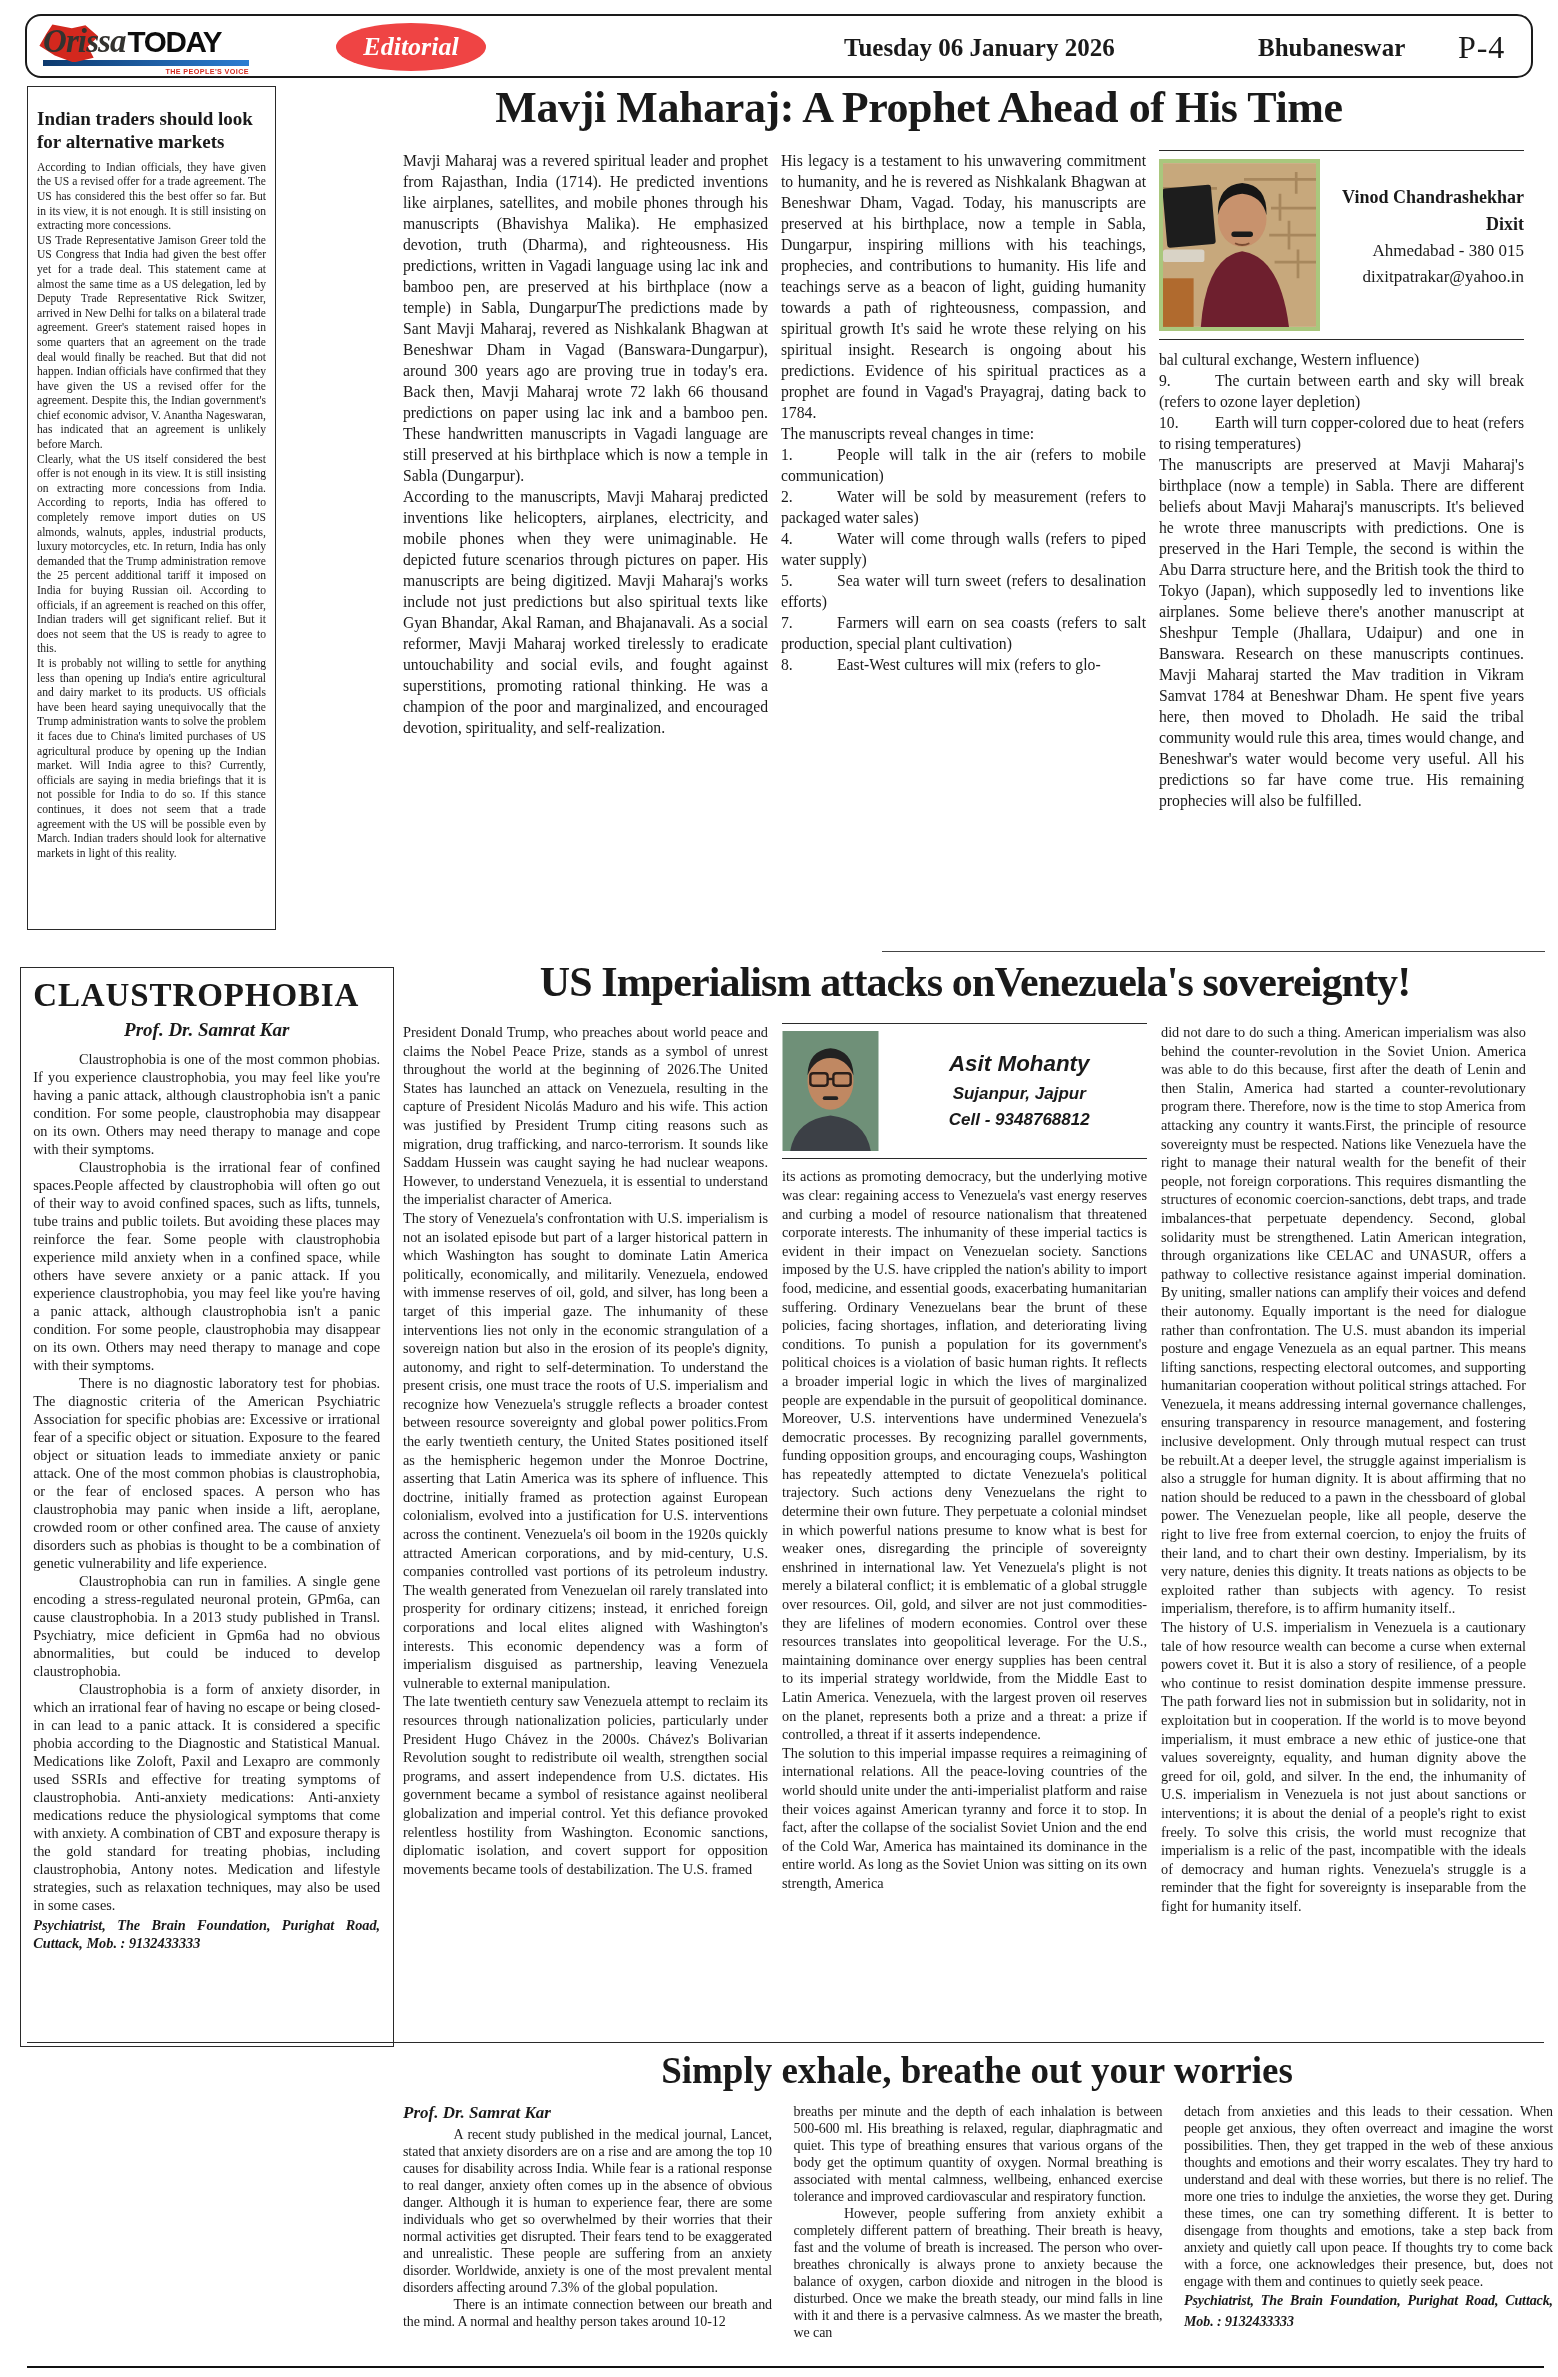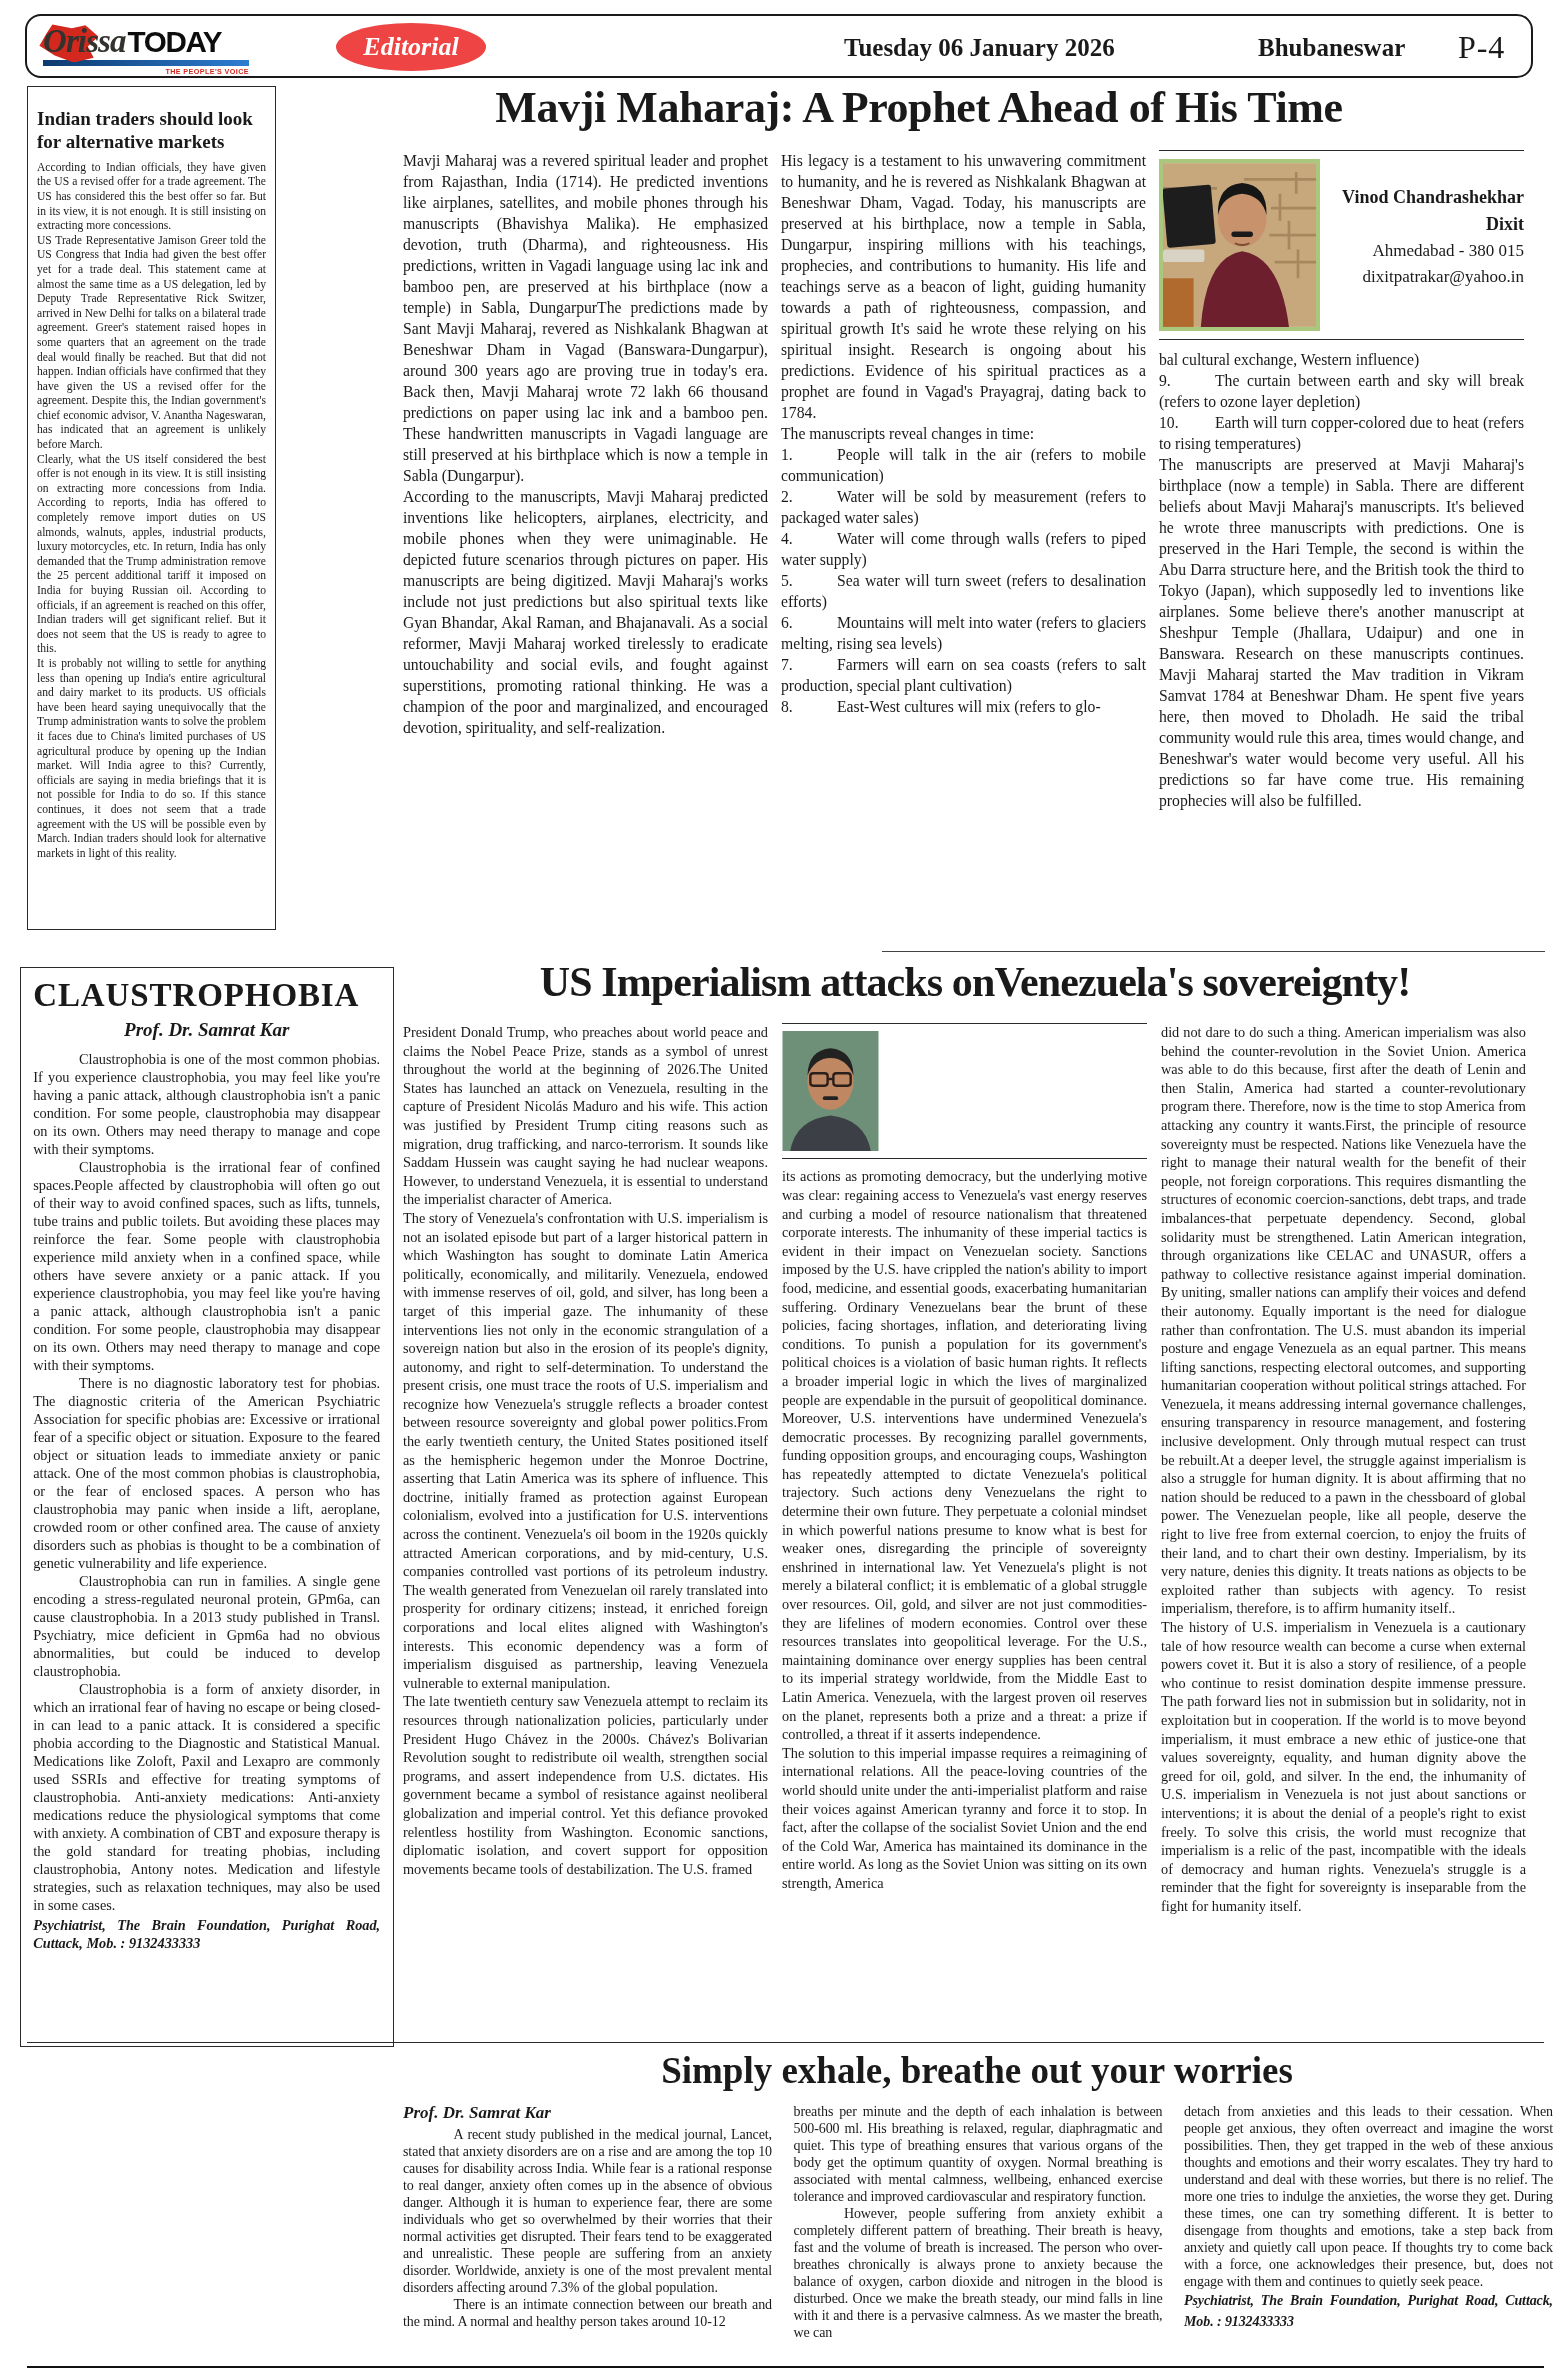--- a/index.html
+++ b/index.html
@@ -120,21 +120,20 @@
     <p>Mavji Maharaj was a revered spiritual leader and prophet from Rajasthan, India (1714). He predicted inventions like airplanes, satellites, and mobile phones through his manuscripts (Bhavishya Malika). He emphasized devotion, truth (Dharma), and righteousness. His predictions, written in Vagadi language using lac ink and bamboo pen, are preserved at his birthplace (now a temple) in Sabla, DungarpurThe predictions made by Sant Mavji Maharaj, revered as Nishkalank Bhagwan at Beneshwar Dham in Vagad (Banswara-Dungarpur), around 300 years ago are proving true in today's era. Back then, Mavji Maharaj wrote 72 lakh 66 thousand predictions on paper using lac ink and a bamboo pen. These handwritten manuscripts in Vagadi language are still preserved at his birthplace which is now a temple in Sabla (Dungarpur).</p>
     <p>According to the manuscripts, Mavji Maharaj predicted inventions like helicopters, airplanes, electricity, and mobile phones when they were unimaginable. He depicted future scenarios through pictures on paper. His manuscripts are being digitized. Mavji Maharaj's works include not just predictions but also spiritual texts like Gyan Bhandar, Akal Raman, and Bhajanavali.  As a social reformer, Mavji Maharaj worked tirelessly to eradicate untouchability and social evils, and fought against superstitions, promoting rational thinking. He was a champion of the poor and marginalized, and encouraged devotion, spirituality, and self-realization.</p>
   </div>
   <div class="col">
     <p>His legacy is a testament to his unwavering commitment to humanity, and he is revered as Nishkalank Bhagwan at Beneshwar Dham, Vagad. Today, his manuscripts are preserved at his birthplace, now a temple in Sabla, Dungarpur, inspiring millions with his teachings, prophecies, and contributions to humanity. His life and teachings serve as a beacon of light, guiding humanity towards a path of righteousness, compassion, and spiritual growth It's said he wrote these relying on his spiritual insight. Research is ongoing about his predictions. Evidence of his spiritual practices as a prophet are found in Vagad's Prayagraj, dating back to 1784.</p>
     <p>The manuscripts reveal changes in time:</p>
     <p><span class="li-num">1.</span><span>People will talk in the air (refers to mobile communication)</span></p>
     <p><span class="li-num">2.</span><span>Water will be sold by measurement (refers to packaged water sales)</span></p>
     <p><span class="li-num">4.</span><span>Water will come through walls (refers to piped water supply)</span></p>
     <p><span class="li-num">5.</span><span>Sea water will turn sweet (refers to desalination efforts)</span></p>
-    <p><span class="li-num">6.</span><span>Mountains will melt into water (refers to glaciers melting, rising sea levels)</span></p>
     <p><span class="li-num">7.</span><span>Farmers will earn on sea coasts (refers to salt production, special plant cultivation)</span></p>
     <p><span class="li-num">8.</span><span>East-West cultures will mix (refers to glo-</span></p>
   </div>
   <div class="col">
     <div class="authorbox-dixit">
       <div class="dixit-photo">
         <svg viewBox="0 0 170 182">
           <rect width="170" height="182" fill="#c7a87c"></rect>
           <g stroke="#9a7a50" stroke-width="3" fill="none" opacity="0.7">
             <path d="M0 28 H60 M90 18 H170 M120 50 H170 M130 34 V64 M148 10 V34"></path>
@@ -180,20 +179,25 @@
           <path d="M26 46 Q27 20 50 18 Q73 20 74 46 Q66 28 50 28 Q34 28 26 46 Z" fill="#222222"></path>
           <g stroke="#2a1f1a" stroke-width="2.5" fill="none">
             <rect x="29" y="44" width="18" height="13" rx="3"></rect>
             <rect x="53" y="44" width="18" height="13" rx="3"></rect>
             <line x1="47" y1="50" x2="53" y2="50"></line>
           </g>
           <rect x="42" y="68" width="16" height="4" rx="2" fill="#222222"></rect>
           <path d="M8 125 Q14 92 50 88 Q86 92 92 125 Z" fill="#3c4046"></path>
         </svg>
       </div>
+      <div class="mohanty-caption">
+        <div class="nm">Asit Mohanty</div>
+        <div class="ln">Sujanpur, Jajpur</div>
+        <div class="ln">Cell - 9348768812</div>
+      </div>
     </div>
     <p>its actions as promoting democracy, but the underlying motive was clear: regaining access to Venezuela's vast energy reserves and curbing a model of resource nationalism that threatened corporate interests. The inhumanity of these imperial tactics is evident in their impact on Venezuelan society. Sanctions imposed by the U.S. have crippled the nation's ability to import food, medicine, and essential goods, exacerbating humanitarian suffering. Ordinary Venezuelans bear the brunt of these policies, facing shortages, inflation, and deteriorating living conditions. To punish a population for its government's political choices is a violation of basic human rights. It reflects a broader imperial logic in which the lives of marginalized people are expendable in the pursuit of geopolitical dominance. Moreover, U.S. interventions have undermined Venezuela's democratic processes. By recognizing parallel governments, funding opposition groups, and encouraging coups, Washington has repeatedly attempted to dictate Venezuela's political trajectory. Such actions deny Venezuelans the right to determine their own future. They perpetuate a colonial mindset in which powerful nations presume to know what is best for weaker ones, disregarding the principle of sovereignty enshrined in international law. Yet Venezuela's plight is not merely a bilateral conflict; it is emblematic of a global struggle over resources. Oil, gold, and silver are not just commodities-they are lifelines of modern economies. Control over these resources translates into geopolitical leverage. For the U.S., maintaining dominance over energy supplies has been central to its imperial strategy worldwide, from the Middle East to Latin America. Venezuela, with the largest proven oil reserves on the planet, represents both a prize and a threat: a prize if controlled, a threat if it asserts independence.</p>
     <p>The solution to this imperial impasse requires a reimagining of international relations. All the peace-loving countries of the world should unite under the anti-imperialist platform and raise their voices against American tyranny and force it to stop. In fact, after the collapse of the socialist Soviet Union and the end of the Cold War, America has maintained its dominance in the entire world. As long as the Soviet Union was sitting on its own strength, America</p>
   </div>
   <div class="col">
     <p>did not dare to do such a thing. American imperialism was also behind the counter-revolution in the Soviet Union. America was able to do this because, first after the death of Lenin and then Stalin, America had started a counter-revolutionary program there. Therefore, now is the time to stop America from attacking any country it wants.First, the principle of resource sovereignty must be respected. Nations like Venezuela have the right to manage their natural wealth for the benefit of their people, not foreign corporations. This requires dismantling the structures of economic coercion-sanctions, debt traps, and trade imbalances-that perpetuate dependency. Second, global solidarity must be strengthened. Latin American integration, through organizations like CELAC and UNASUR, offers a pathway to collective resistance against imperial domination. By uniting, smaller nations can amplify their voices and defend their autonomy. Equally important is the need for dialogue rather than confrontation. The U.S. must abandon its imperial posture and engage Venezuela as an equal partner. This means lifting sanctions, respecting electoral outcomes, and supporting humanitarian cooperation without political strings attached. For Venezuela, it means addressing internal governance challenges, ensuring transparency in resource management, and fostering inclusive development. Only through mutual respect can trust be rebuilt.At a deeper level, the struggle against imperialism is also a struggle for human dignity. It is about affirming that no nation should be reduced to a pawn in the chessboard of global power. The Venezuelan people, like all people, deserve the right to live free from external coercion, to enjoy the fruits of their land, and to chart their own destiny. Imperialism, by its very nature, denies this dignity. It treats nations as objects to be exploited rather than subjects with agency. To resist imperialism, therefore, is to affirm humanity itself..</p>
     <p>The history of U.S. imperialism in Venezuela is a cautionary tale of how resource wealth can become a curse when external powers covet it. But it is also a story of resilience, of a people who continue to resist domination despite immense pressure. The path forward lies not in submission but in solidarity, not in exploitation but in cooperation. If the world is to move beyond imperialism, it must embrace a new ethic of justice-one that values sovereignty, equality, and human dignity above the greed for oil, gold, and silver. In the end, the inhumanity of U.S. imperialism in Venezuela is not just about sanctions or interventions; it is about the denial of a people's right to exist freely. To solve this crisis, the world must recognize that imperialism is a relic of the past, incompatible with the ideals of democracy and human rights. Venezuela's struggle is a reminder that the fight for sovereignty is inseparable from the fight for humanity itself.</p>
   </div>
 </div>
 

